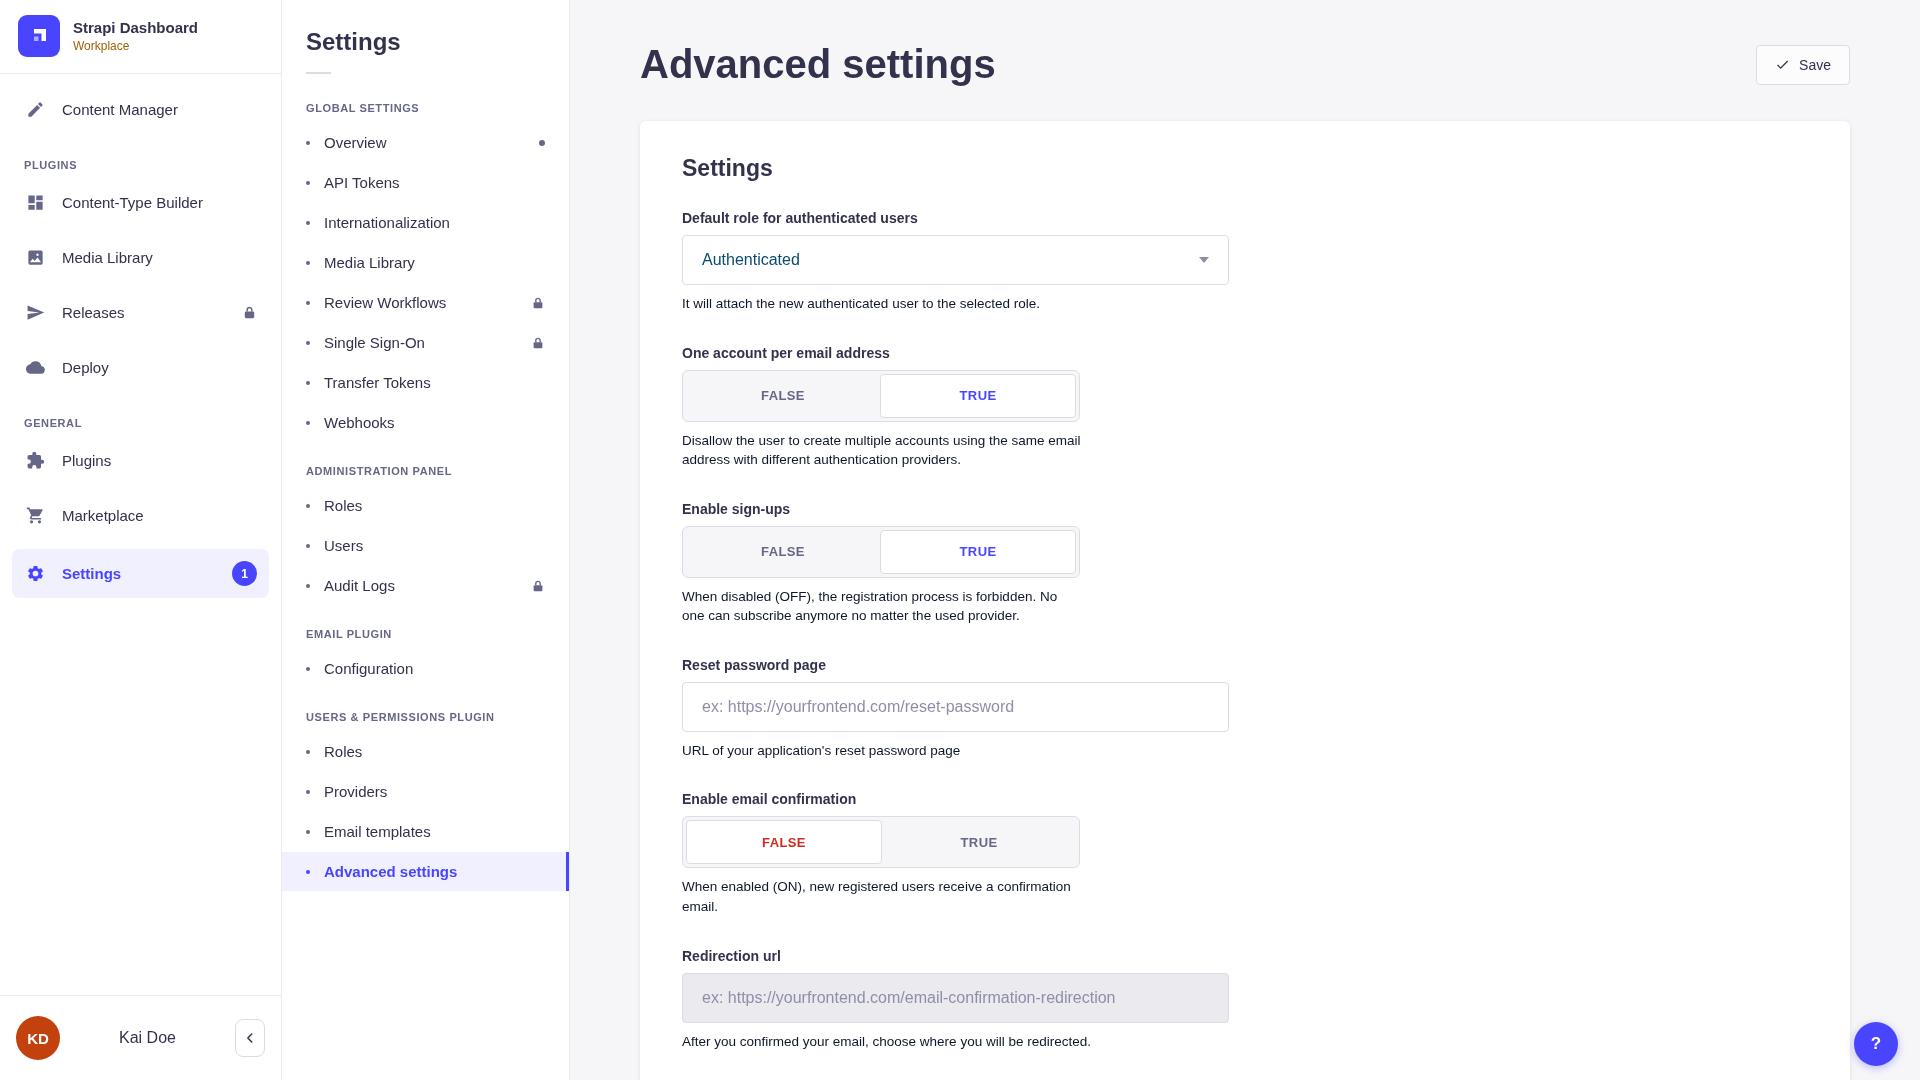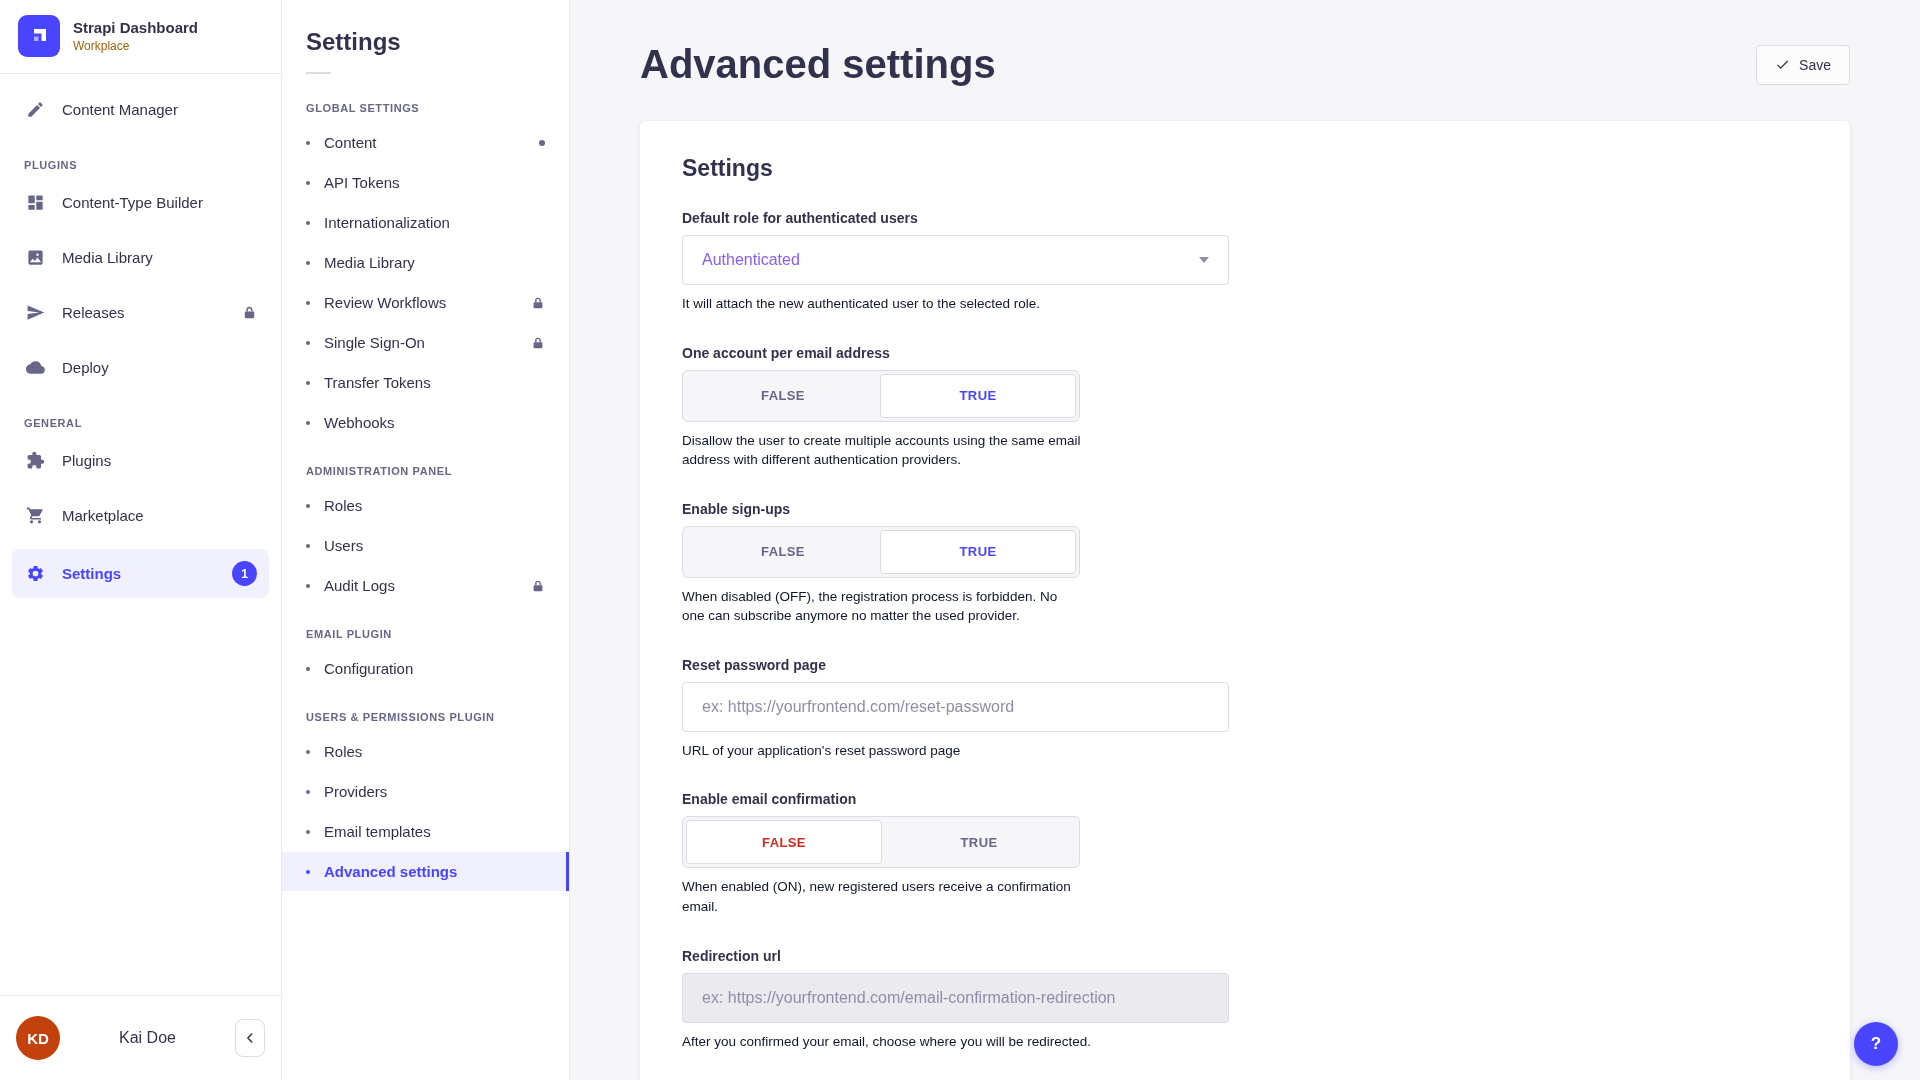--- a/index.html
+++ b/index.html
@@ -102,21 +102,21 @@
     box-shadow:0 1px 4px rgba(33,33,52,.1);
     padding:34px 42px 46px 42px;
     min-height:880px;
   }
   .card-heading { font-size:23px; font-weight:bold; color:#32324d; margin-bottom:28px; }
   .field { margin-bottom:31px; }
   .field-label { display:block; font-size:14px; font-weight:bold; color:#32324d; margin-bottom:9px; }
   .select {
     width:547px; height:50px; border:1px solid #dcdce4; border-radius:4px; background:#fff;
     display:flex; align-items:center; justify-content:space-between;
-    padding:0 19px; font-size:16px; color:#8b5cf6; cursor:pointer;
+    padding:0 19px; font-size:16px; color:#0c4a6e; cursor:pointer;
   }
   .caret {
     width:0; height:0; border-left:5px solid transparent; border-right:5px solid transparent;
     border-top:6px solid #8e8ea9;
   }
   .hint { font-size:13.5px; color:#0f172a; margin-top:9px; line-height:1.45; }
   .hint-narrow { max-width:400px; }
   .toggle {
     width:398px; height:52px; border:1px solid #dcdce4; border-radius:6px;
     background:#f6f6f9; display:flex; padding:3px; cursor:pointer;
@@ -260,21 +260,21 @@
   </div>
 </nav>
 
 <nav class="subnav">
   <div class="subnav-title">Settings</div>
   <div class="subnav-title-rule"></div>
 
   <div class="subnav-section-title">GLOBAL SETTINGS</div>
   <div class="subnav-item">
     <span class="dot"></span>
-    <span>Content</span>
+    <span>Overview</span>
     <span class="notif-dot"></span>
   </div>
   <div class="subnav-item">
     <span class="dot"></span>
     <span>API Tokens</span>
   </div>
   <div class="subnav-item">
     <span class="dot"></span>
     <span>Internationalization</span>
   </div>

